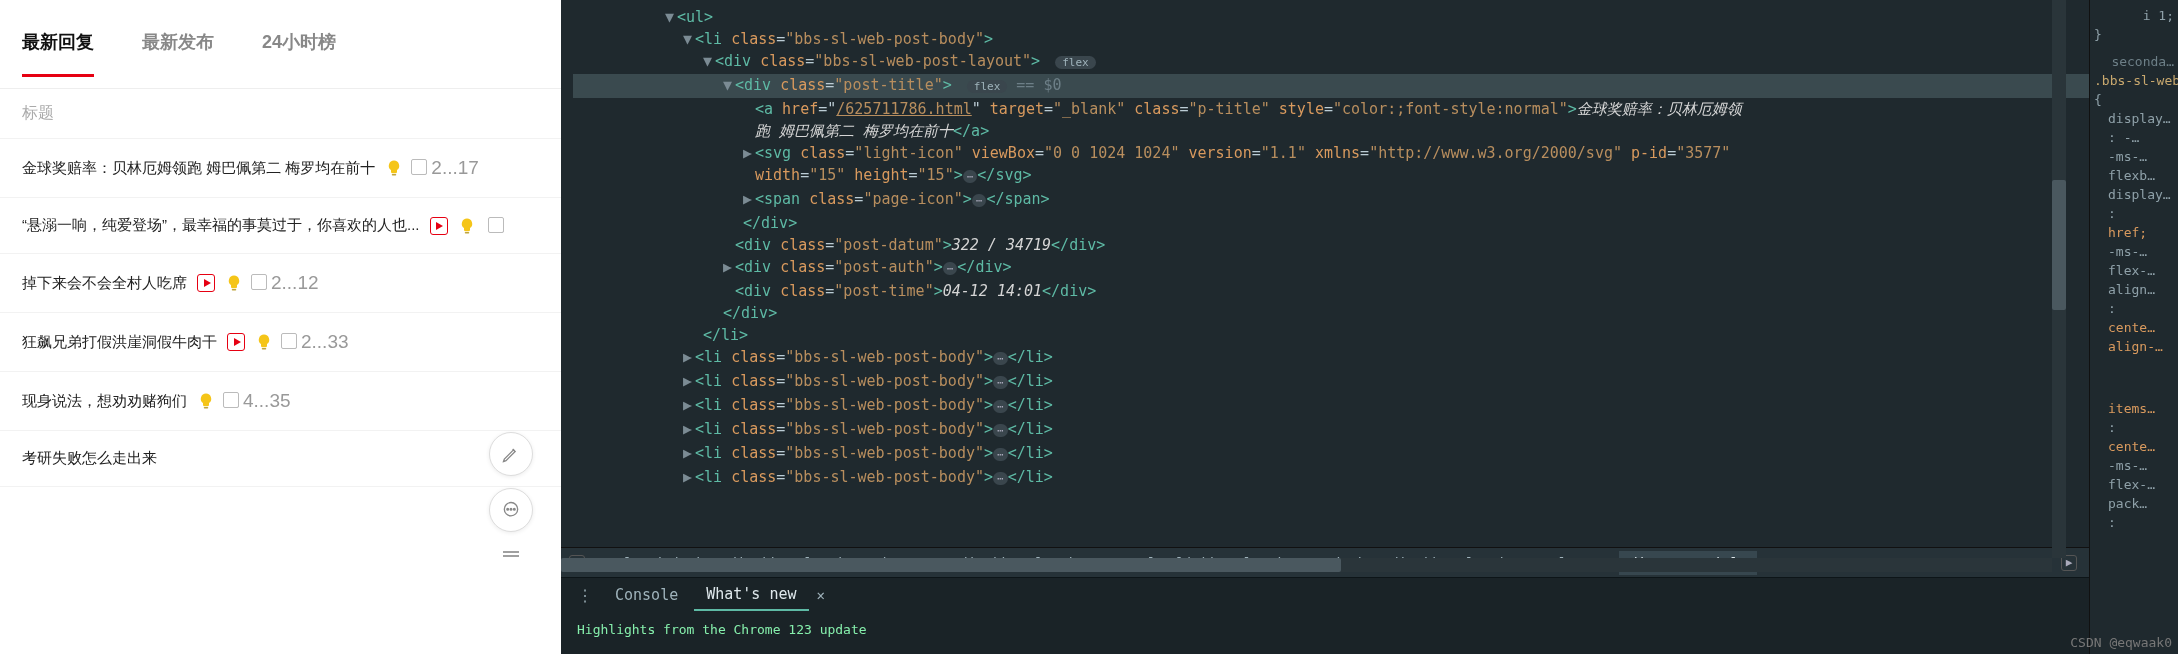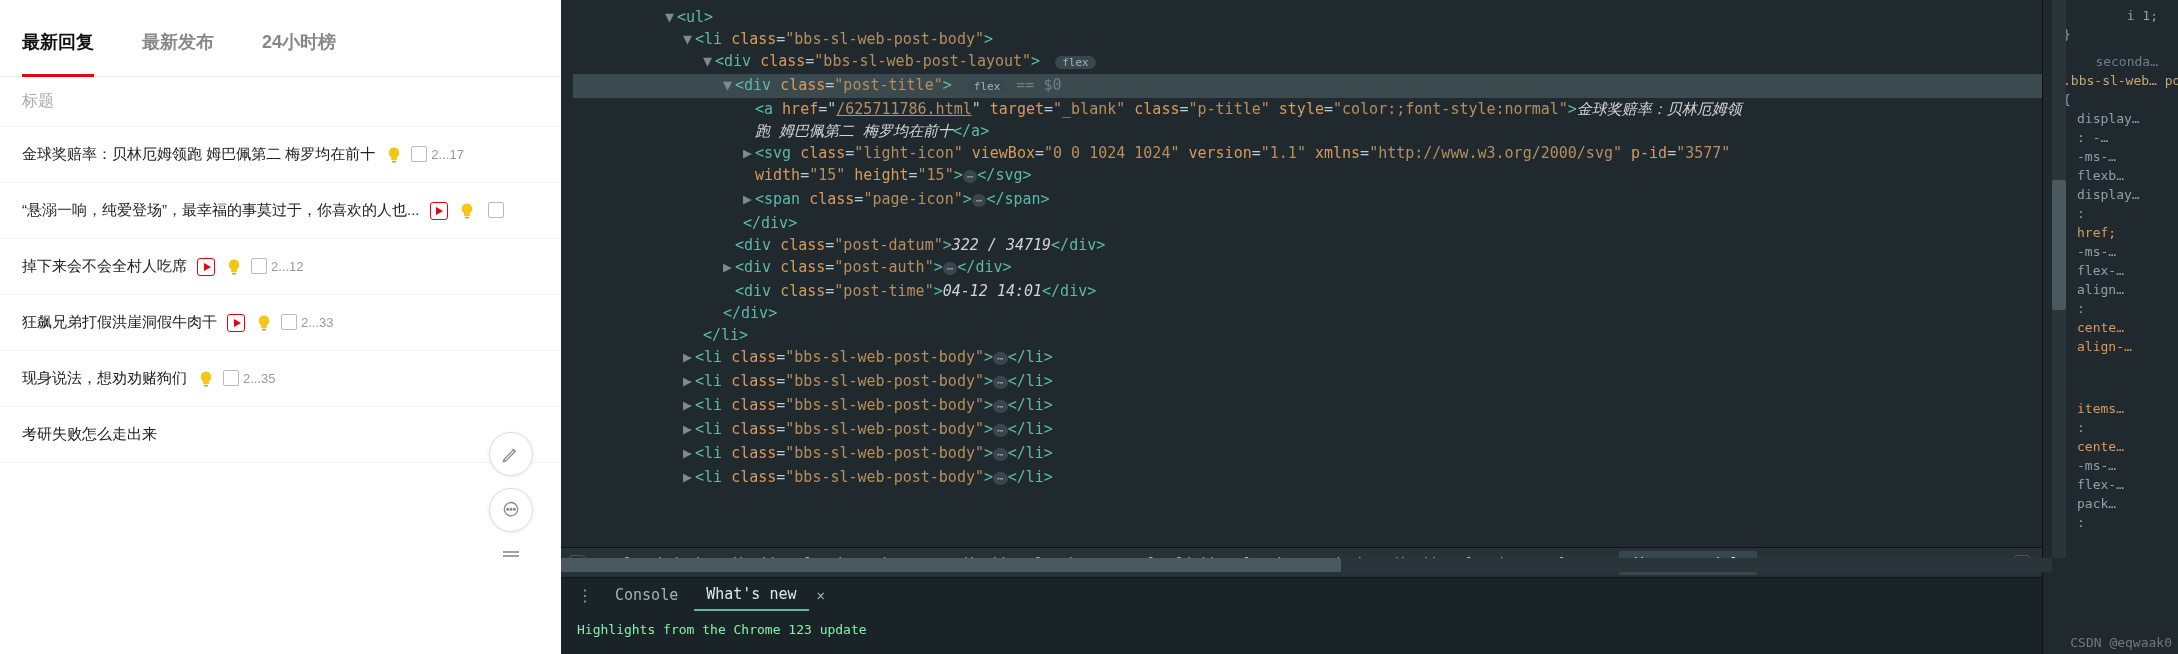--- a/index.html
+++ b/index.html
@@ -1,30 +1,30 @@
 <!DOCTYPE html>
 <html><head>
 <meta charset="utf-8">
 <style>
 * { margin: 0; padding: 0; box-sizing: border-box; }
 body { font-family: "Microsoft YaHei", sans-serif; font-size: 14px; display: flex; width: 2178px; height: 654px; overflow: hidden; background: #fff; }
 
 
 .left-panel { width: 561px; background: #fff; position: relative; }
-.tabs { display: flex; gap: 48px; padding: 30px 22px 12px; border-bottom: 1px solid #eee; }
+.tabs { display: flex; gap: 48px; padding: 30px 22px 24px; border-bottom: 1px solid #eee; }
 .tab { font-size: 18px; color: #888; cursor: pointer; padding-bottom: 10px; font-weight: 600;}
 .tab.active { color: #111; border-bottom: 3px solid #e60012; margin-bottom: -13px; }
 .search-row { padding: 14px 22px; color: #aaa; font-size: 16px; border-bottom: 1px solid #f2f2f2;}
 .post-list { }
 .post-row { display: flex; align-items: center; padding: 18px 22px; border-bottom: 1px solid #f2f2f2; gap: 10px; font-size: 15px; color: #222;}
 .post-title-txt { flex: 0 1 auto; white-space: nowrap; overflow: hidden; text-overflow: ellipsis; }
 .bulb { width: 18px; height: 18px; flex-shrink: 0; }
 .play { width: 18px; height: 18px; border: 1.5px solid #e60012; border-radius: 3px; display:flex; align-items:center; justify-content:center; flex-shrink:0;}
 .play::before { content:""; border-left: 7px solid #e60012; border-top: 4px solid transparent; border-bottom: 4px solid transparent; margin-left:2px;}
-.stack { color: #999; font-size: 13px; display:flex; align-items:center; gap:4px; flex-shrink:0;}
+.stack { color: #999; font-size: 19px; display:flex; align-items:center; gap:4px; flex-shrink:0;}
 .stack-icon { width:14px; height:14px; border:1.3px solid #bbb; border-radius:2px; position:relative;}
 .stack-icon::before { content:""; position:absolute; width:14px; height:14px; border:1.3px solid #bbb; border-radius:2px; top:-3px; left:-3px; background:#fff;}
 .float-tools { position: absolute; right: 28px; bottom: 90px; display:flex; flex-direction:column; gap:12px; }
 .tool-btn { width:44px; height:44px; border:1px solid #ddd; border-radius:50%; background:#fff; display:flex; align-items:center; justify-content:center; color:#888; box-shadow:0 1px 4px rgba(0,0,0,.08);}
 
 
 .devtools { flex:1; display:flex; background:#1f292e; color:#bccdd6; font-family: Consolas, Menlo, monospace; font-size: 15px; position:relative;}
 .dom-area { flex:1; display:flex; flex-direction:column; min-width:0;}
 .dom-tree { flex:1; overflow:auto; padding: 6px 0 6px 12px; line-height: 22px; white-space: nowrap;}
 .ln { display:block; }
@@ -46,21 +46,21 @@
 .bc-arrow { width:16px; height:16px; border:1px solid #555; border-radius:3px; display:flex; align-items:center; justify-content:center; color:#aab; font-size:11px; margin-right:4px;}
 
 .drawer { background:#1a2327; border-top:1px solid #0d1518; }
 .drawer-tabs { display:flex; align-items:center; height:34px; gap:4px; padding:0 10px;}
 .drawer-handle { color:#8fa1a9; padding:0 6px; font-size:16px;}
 .drawer-tab { padding:6px 12px; color:#9fb3bb; font-size:15px;}
 .drawer-tab.active { color:#dfe8ec; border-bottom:2px solid #5ebaa5; }
 .drawer-close { color:#9fb3bb; padding:0 4px; font-size:14px;}
 .drawer-body { padding: 10px 16px 17px; color:#86efac; font-size:13px;}
 
-.styles-panel { width:136px; background:#1f292e; border-left:1px solid #111; padding:6px 20px; font-size:13px; line-height:19px; overflow:hidden; color:#8fa1a9; white-space:nowrap;}
+.styles-panel { width:89px; background:#1f292e; border-left:1px solid #111; padding:6px 4px; font-size:13px; line-height:19px; overflow:hidden; color:#8fa1a9; white-space:nowrap;}
 .styles-panel .kw { color:#d99a5e;}
 .styles-panel .sel2 { color:#c8a86e;}
 .scroll-track-v { position:absolute; right:112px; top:0; bottom:96px; width:14px; background:#2a353a;}
 .scroll-thumb-v { position:absolute; right:112px; top:180px; width:14px; height:130px; background:#4a585f; border-radius:2px;}
 .scroll-track-h { position:absolute; left:0; right:126px; bottom:82px; height:14px; background:#2a353a;}
 .scroll-thumb-h { position:absolute; left:0; bottom:82px; height:14px; width:780px; background:#4a585f; border-radius:2px;}
 
 .watermark { position:absolute; right:6px; bottom:4px; color:#777; font-size:13px; font-family: Consolas, monospace; z-index:5;}
 </style>
 </head>
@@ -127,21 +127,21 @@
       </div>
       <div class="post-row">
         <span class="post-title-txt">现身说法，想劝劝赌狗们</span>
         <span class="bulb"><svg viewBox="0 0 24 24" width="18" height="18">
             <path fill="#f5c518" d="M12 2a7 7 0 00-4 12.7V17a2 2 0 002 2h4a2 2 0 002-2v-2.3A7 7 0 0012 2z"></path>
             <rect x="9" y="20" width="6" height="2" rx="1" fill="#bfa43a"></rect>
           </svg></span> 
         <span style="color: rgb(153, 153, 153); font-size: 13px;">
           <span class="stack">
             <span class="stack-icon"></span>
-            <span>2...35</span>
+            <span>4...35</span>
           </span>
         </span>
       </div>
       <div class="post-row">
         <span class="post-title-txt">考研失败怎么走出来</span>
       </div>
     </div>
   <div class="float-tools">
     <div class="tool-btn">
       <svg width="20" height="20" viewBox="0 0 24 24" fill="none" stroke="#888" stroke-width="1.6">

